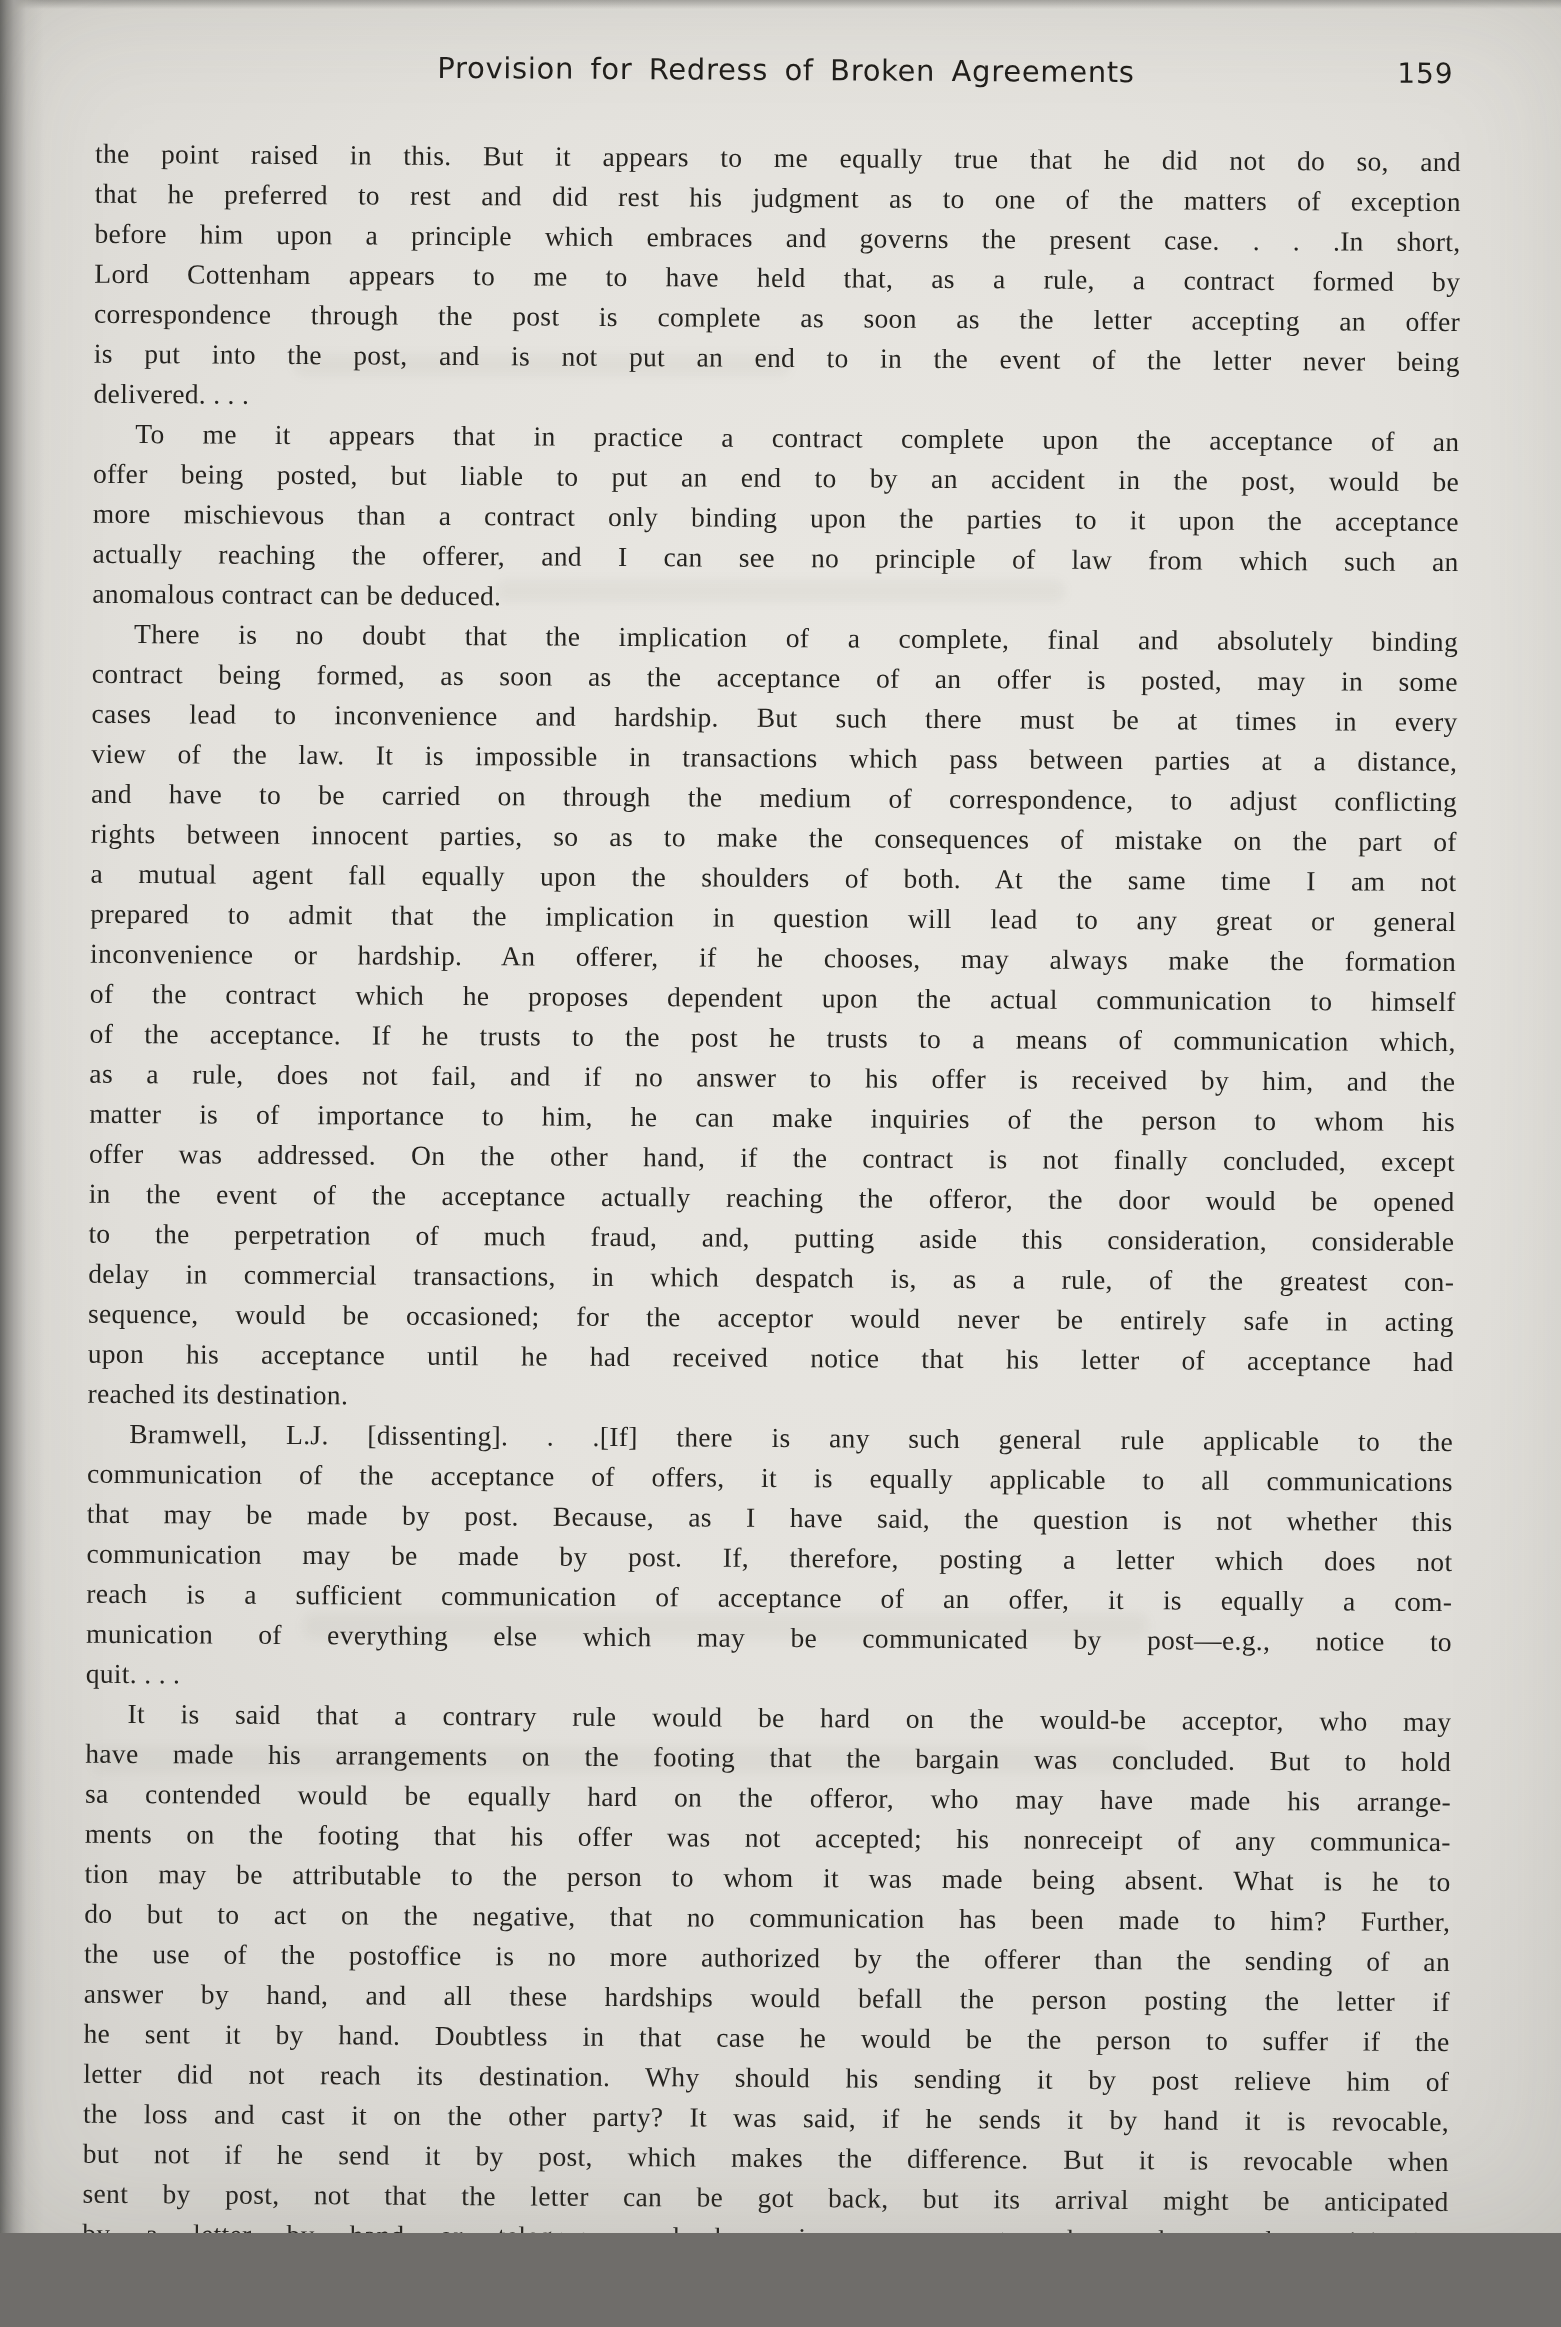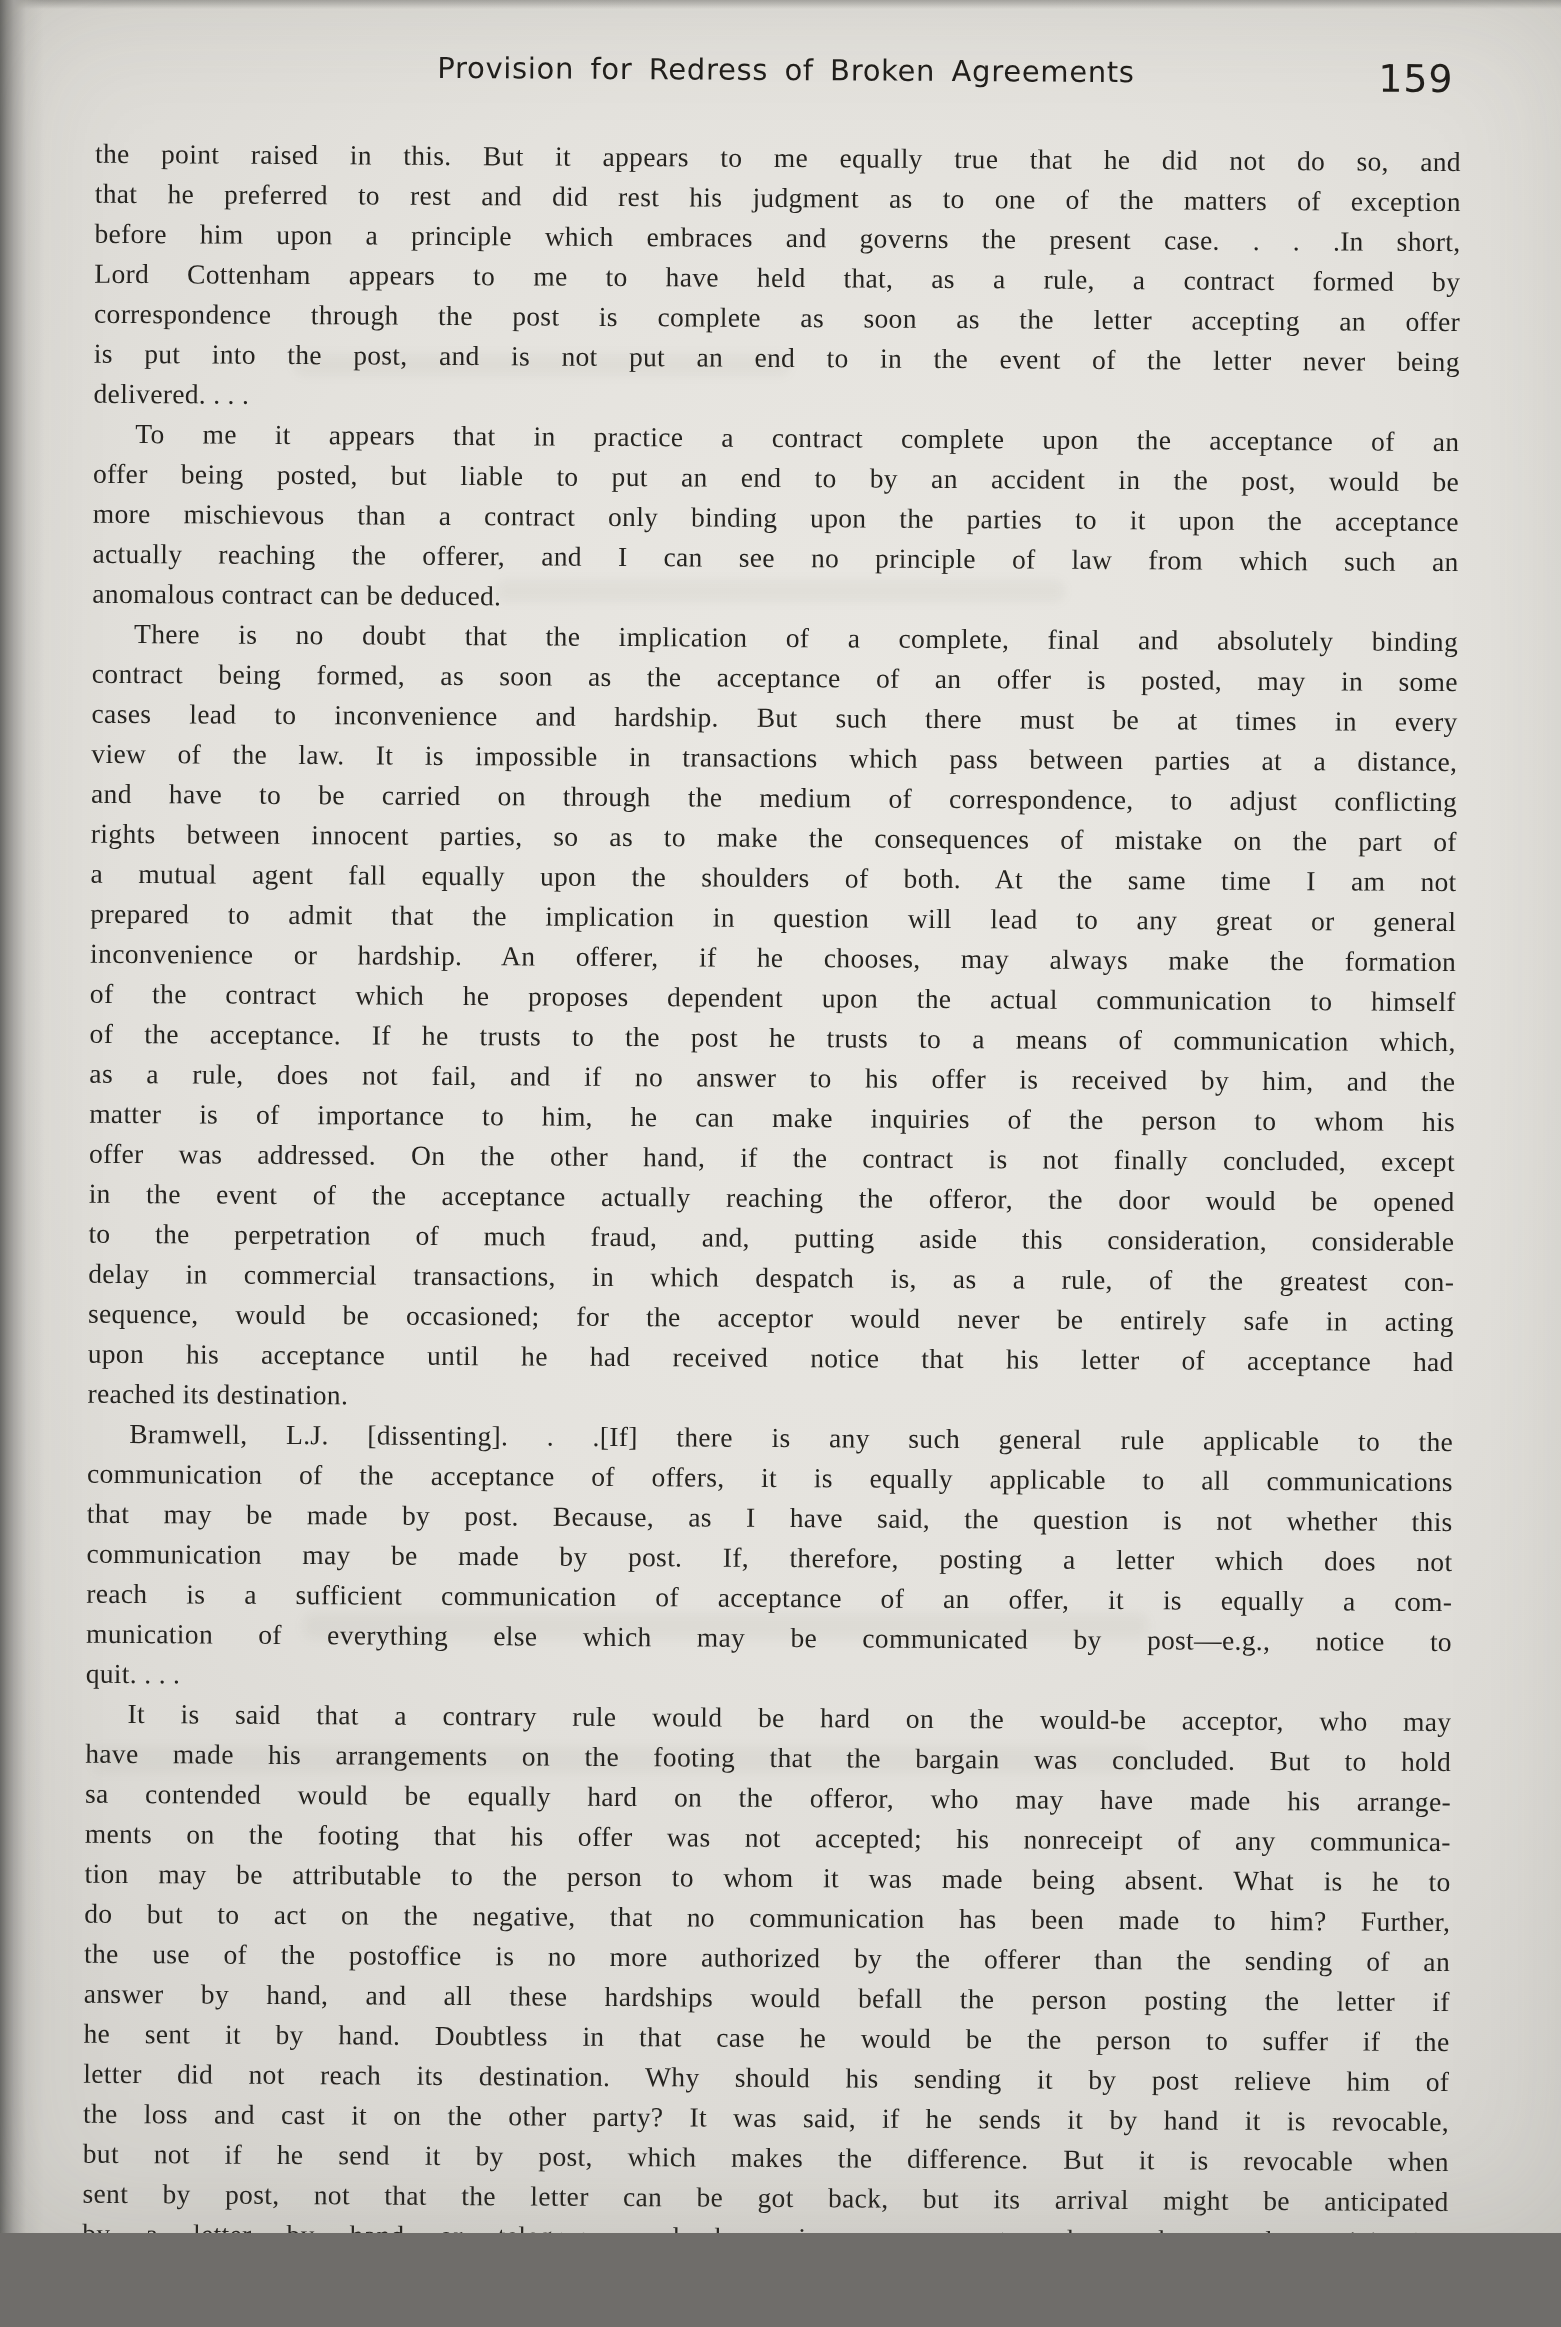--- a/index.html
+++ b/index.html
@@ -58,21 +58,21 @@
     font-weight: 500;
     letter-spacing: 0.7px;
     word-spacing: 6.4px;
     color: #201e1b;
   }
   .page-number {
     position: absolute;
     top: 53px;
     right: 119px;
     font-family: "DejaVu Sans", "Liberation Sans", sans-serif;
-    font-size: 38px;
+    font-size: 28px;
     font-weight: 500;
     letter-spacing: 0.9px;
     color: #201e1b;
   }
   .body-text {
     position: absolute;
     top: 138px;
     left: 96px;
     width: 1366px;
     color: #262420;

